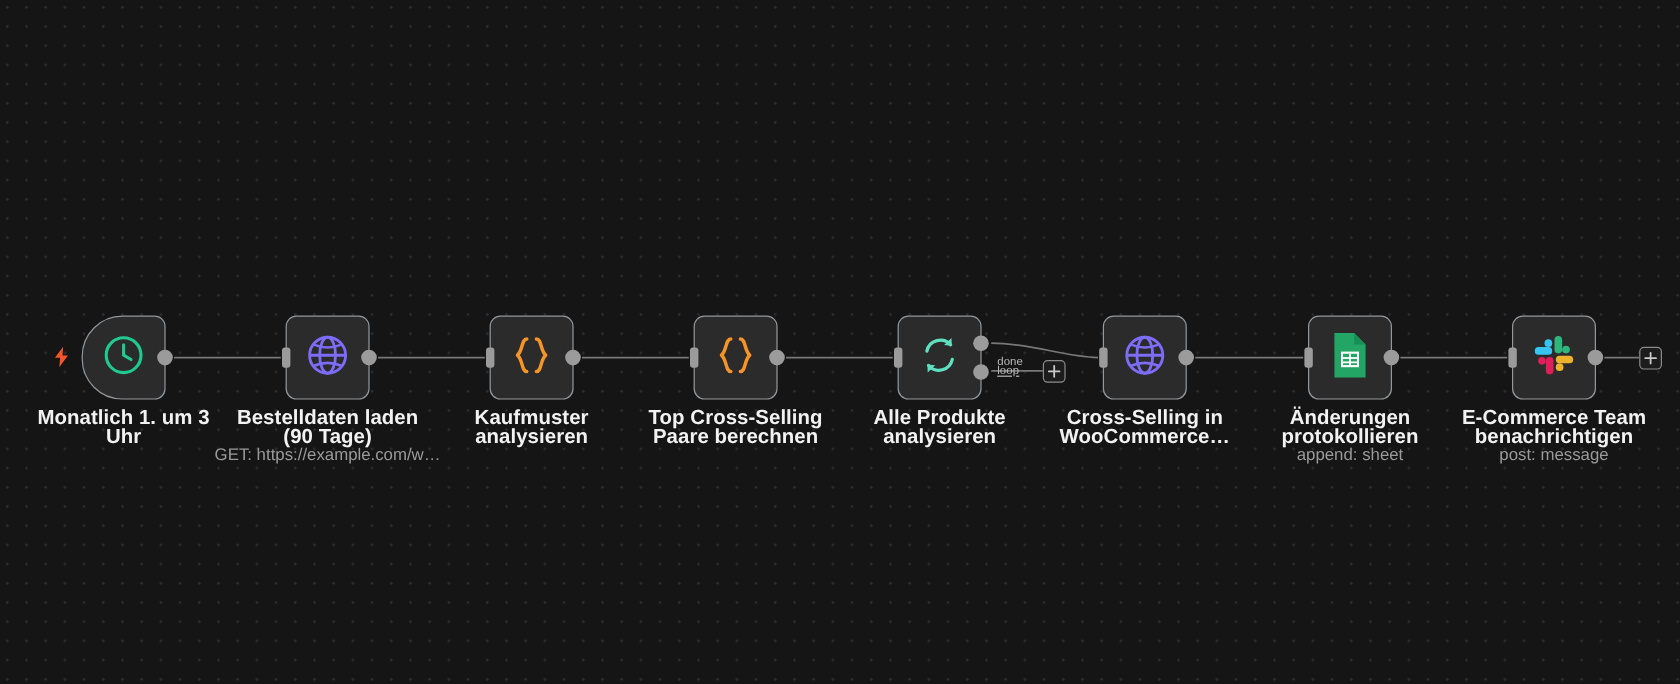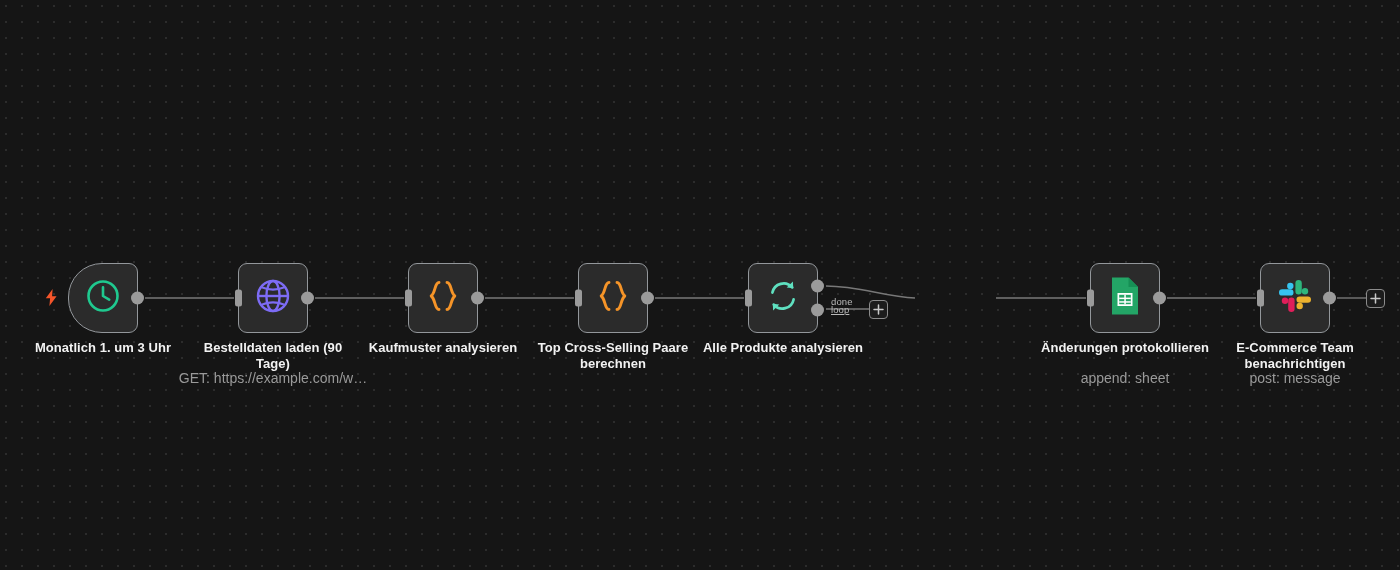--- a/index.html
+++ b/index.html
@@ -92,21 +92,21 @@
     color: #b9b9b9;
     letter-spacing: .1px;
     white-space: nowrap;
   }
 
   
   .node-label {
     position: absolute;
     text-align: center;
     color: #f2f2f2;
-    font-size: 13px;
+    font-size: 17px;
     font-weight: 700;
     line-height: 15.5px;
     letter-spacing: .05px;
     width: 170px;
     left: 50%;
     transform: translateX(-50%);
     top: 76px;
   }
   .node-sub {
     position: absolute;
@@ -250,20 +250,34 @@
     <span class="port-label" style="left:82px; top:40px;text-decoration:underline;">loop</span>
     <div class="node-label">Alle Produkte analysieren</div>
   </div>
 
   <div class="plus-btn" style="left:869px; top:300px;">
     <svg width="11" height="11" viewBox="0 0 11 11" aria-hidden="true">
       <path d="M5.5 1 V10 M1 5.5 H10" stroke="#c9c9c9" stroke-width="1.5" stroke-linecap="round"></path>
     </svg>
   </div>
 
+  <div class="node" style="left:919px; top:263px;">
+    <span class="port-in"></span>
+    <span class="icon">
+      <svg width="38" height="38" viewBox="0 0 38 38">
+        <circle cx="19" cy="19" r="15" fill="none" stroke="#7d6cf5" stroke-width="2.4"></circle>
+        <ellipse cx="19" cy="19" rx="6.6" ry="15" fill="none" stroke="#7d6cf5" stroke-width="2.4"></ellipse>
+        <line x1="4" y1="19" x2="34" y2="19" stroke="#7d6cf5" stroke-width="2.4"></line>
+        <path d="M7.6 10.2 Q19 15 30.4 10.2" fill="none" stroke="#7d6cf5" stroke-width="2.1"></path>
+        <path d="M7.6 27.8 Q19 23 30.4 27.8" fill="none" stroke="#7d6cf5" stroke-width="2.1"></path>
+      </svg>
+    </span>
+    <span class="port-out"></span>
+    <div class="node-label">Cross-Selling in WooCommerce…</div>
+  </div>
 
   <div class="node" style="left:1090px; top:263px;">
     <span class="port-in"></span>
     <span class="icon">
       <svg width="32" height="40" viewBox="0 0 32 40">
         <path d="M3 1.5 H19.5 L29 11 V38.5 H3 Z" fill="#23a566"></path>
         <path d="M19.5 1.5 L29 11 H19.5 Z" fill="#168f55"></path>
         <rect x="8.5" y="17" width="15" height="13" fill="#ffffff"></rect>
         <rect x="10.2" y="18.8" width="11.6" height="9.4" fill="#23a566"></rect>
         <rect x="10.2" y="21.6" width="11.6" height="1.5" fill="#ffffff"></rect>

